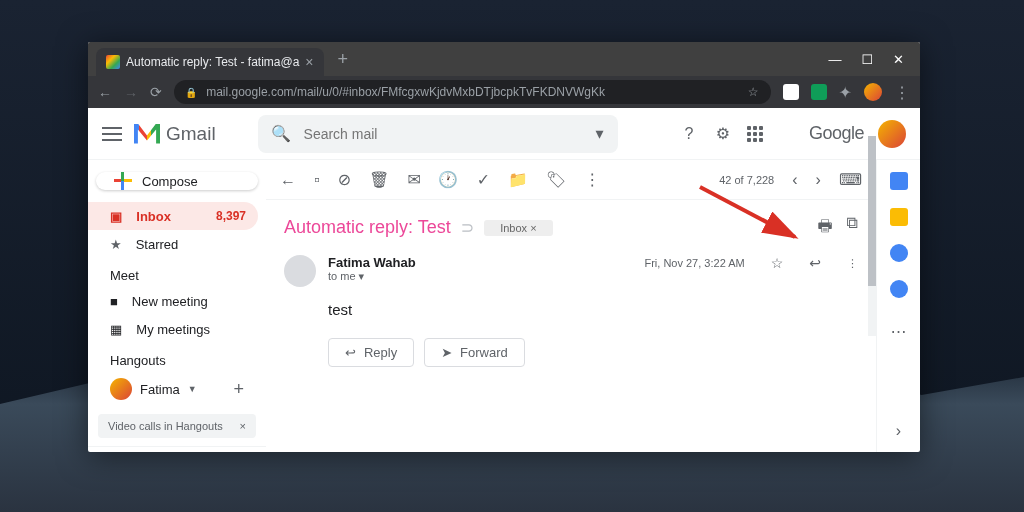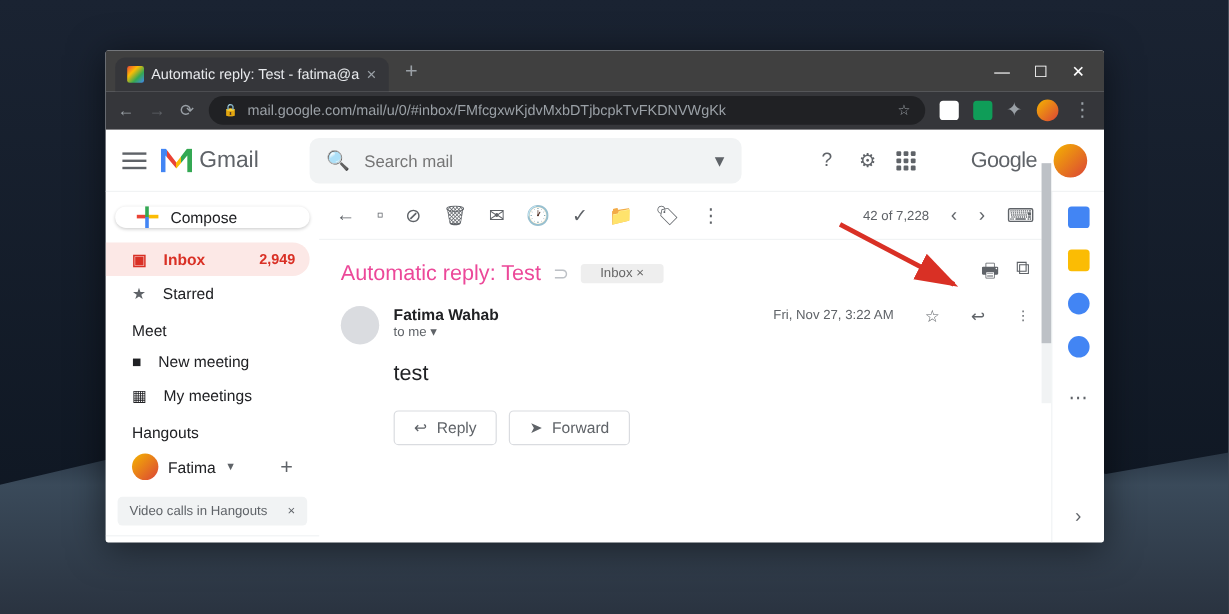--- a/index.html
+++ b/index.html
@@ -59,21 +59,21 @@
 .subject-row { display: flex; align-items: center; gap: 10px; margin-bottom: 14px; }
 .subject { font-size: 18px; color: #ec4899; }
 .label-chip { background: #eee; color: #666; font-size: 11px; padding: 2px 16px; border-radius: 3px; }
 .actions-right { margin-left: auto; display: flex; gap: 14px; color: #5f6368; }
 .sender-row { display: flex; align-items: flex-start; gap: 12px; }
 .sender-avatar { width: 32px; height: 32px; border-radius: 50%; background: #dadce0; }
 .sender-info { flex: 1; }
 .sender-name { font-size: 13px; font-weight: bold; color: #202124; }
 .sender-to { font-size: 11px; color: #5f6368; }
 .meta-right { display: flex; align-items: center; gap: 26px; color: #5f6368; font-size: 11px; }
-.body-text { margin: 14px 0 20px 44px; font-size: 18px; color: #202124; }
+.body-text { margin: 14px 0 20px 44px; font-size: 15px; color: #202124; }
 .reply-row { display: flex; gap: 10px; margin-left: 44px; }
 .action-btn { border: 1px solid #dadce0; border-radius: 4px; padding: 6px 16px; font-size: 13px; color: #5f6368; display: flex; align-items: center; gap: 8px; cursor: pointer; background: #fff; }
 .rightbar { width: 44px; border-left: 1px solid #f1f3f4; display: flex; flex-direction: column; align-items: center; padding: 12px 0; gap: 18px; }
 .app-dot { width: 18px; height: 18px; border-radius: 3px; cursor: pointer; }
 .arrow-annotation { position: absolute; top: 140px; right: 95px; pointer-events: none; }
 .scrollbar-track { position: absolute; right: 44px; top: 94px; width: 8px; height: 200px; background: #f1f3f4; }
 .scrollbar-thumb { width: 100%; height: 150px; background: #bdc1c6; }
 </style>
 </head>
 <body>
@@ -150,21 +150,21 @@
   <div class="content">
     <div class="sidebar">
       <div class="compose-btn">
         <div class="plus-icon"></div>
         <span>Compose</span>
       </div>
       <ul class="nav-list">
         <li class="nav-item active">
           <span>▣</span>
           <span>Inbox</span>
-          <span class="count">2,949</span>
+          <span class="count">8,397</span>
         </li>
         <li class="nav-item">
           <span style="color:#5f6368">★</span>
           <span>Starred</span>
         </li>
       </ul>
       <div class="section-hdr">Meet</div>
       <ul class="nav-list">
         <li class="nav-item">
           <span>■</span>

